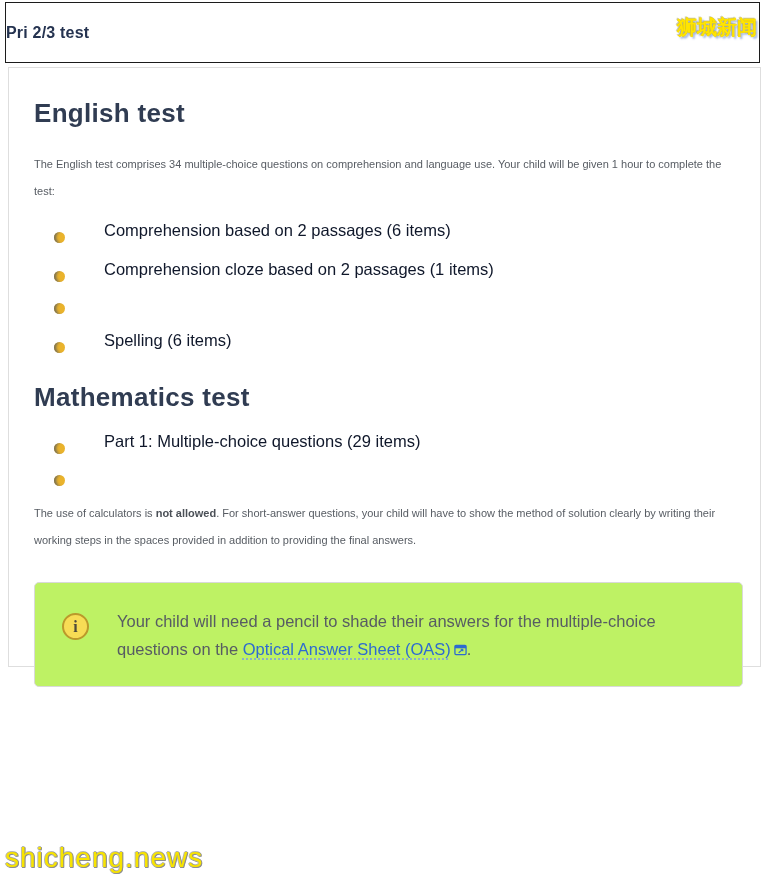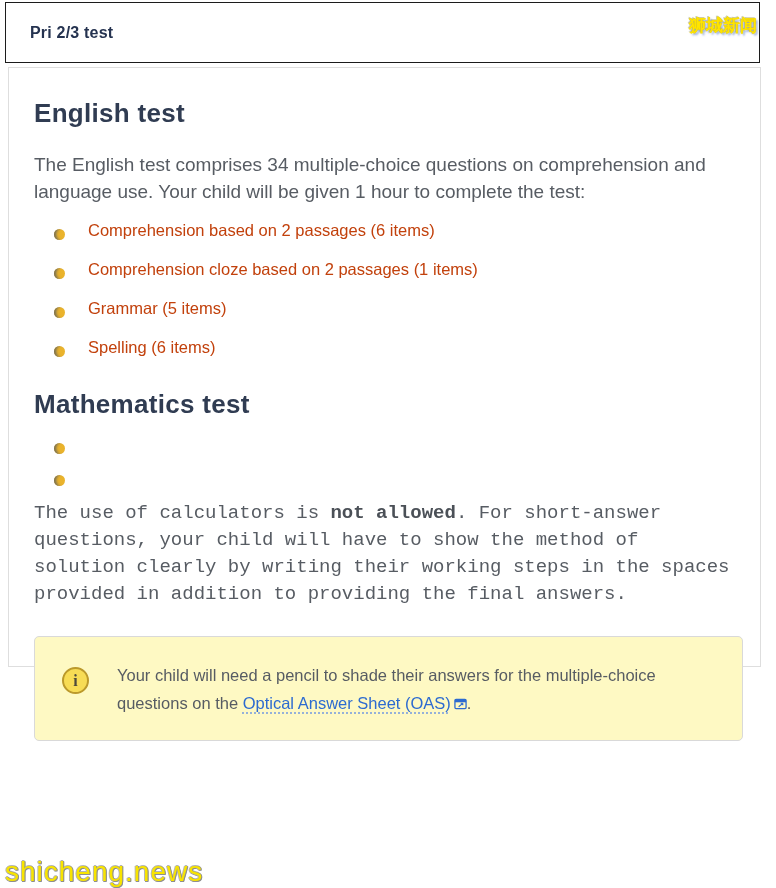--- a/index.html
+++ b/index.html
@@ -14,43 +14,42 @@
 
   
   .header-box {
     position: absolute;
     left: 5px; top: 2px;
     width: 755px; height: 61px;
     background: #ffffff;
     border: 1px solid #1c1c1c;
     display: flex;
     align-items: center;
-    padding-left: 24px;
   }
   .header-title {
     font-size: 16px;
     font-weight: 700;
     color: #253350;
     letter-spacing: 0.2px;
   }
 
   
   .wm-top {
     position: absolute;
     top: 14px; right: 19px;
-    font-size: 17px;
+    font-size: 20px;
     font-weight: 700;
     color: #ffe400;
     text-shadow: 0 0 1px #c8ad00, 2px 2px 2px rgba(110,140,205,0.65), -1px -1px 0 rgba(160,160,120,0.5);
     z-index: 5;
     pointer-events: none;
   }
   .wm-bottom {
     position: absolute;
-    left: 5px; bottom: 0;
+    left: 5px; bottom: 14px;
     font-size: 28px;
     font-weight: 400;
     color: #f8e400;
     text-shadow: 1px 0 0 #8f8f8f, -1px 0 0 #b5b5b5, 0 1px 0 #8f8f8f, 0 -1px 0 #b5b5b5, 1px 1px 0 #8f8f8f;
     z-index: 5;
     letter-spacing: 1px;
     pointer-events: none;
   }
 
   
@@ -67,61 +66,62 @@
     font-size: 26px;
     line-height: 32px;
     font-weight: 700;
     color: #303c52;
     letter-spacing: 0.3px;
     margin-bottom: 22px;
   }
   h2.math-heading { margin-top: 28px; margin-bottom: 16px; }
 
   p.body-text {
-    font-size: 19px;
+    font-size: 11px;
     line-height: 27px;
     color: #575c63;
     max-width: 697px;
   }
 
   ul.dot-list {
     list-style: none;
     margin-top: 13px;
     margin-bottom: 0;
   }
   ul.dot-list li {
     display: flex;
-    align-items: center;
+    align-items: flex-end;
     margin-bottom: 14px;
     font-size: 16.5px;
     line-height: 25px;
-    color: #c2410c;
+    color: #0f172a;
+    gap: 16px;
   }
   .dot {
     flex: 0 0 auto;
     width: 11px; height: 11px;
     border-radius: 50%;
     background: #eab32c;
     box-shadow: inset 4px 0 3px -2px #6e6a58;
     margin: 7px 23px 0 20px;
   }
 
-  p.note-text { margin-top: 8px; font-family: Liberation Mono, monospace; }
+  p.note-text { margin-top: 8px; }
   .bold-dark { font-weight: 700; color: #4b5057; }
 
   
   .info-box {
     margin-top: 28px;
     width: 709px;
     border: 1px solid #d9d9d9;
     border-radius: 5px;
     padding: 24px 24px 22px 27px;
     display: flex;
     align-items: flex-start;
-    background: #fef9c3;
+    background: #bef264;
   }
   .info-icon {
     flex: 0 0 auto;
     width: 27px; height: 27px;
     border-radius: 50%;
     background: #f7dc55;
     border: 2px solid #bb992b;
     color: #4e4a3b;
     display: flex;
     align-items: center;
@@ -170,34 +170,34 @@
     <li>
       <span class="dot"></span>
       <span>Comprehension based on 2 passages (6 items)</span>
     </li>
     <li>
       <span class="dot"></span>
       <span>Comprehension cloze based on 2 passages (1 items)</span>
     </li>
     <li>
       <span class="dot"></span>
-      <span>Grammar (5 items)</span>
     </li>
     <li>
       <span class="dot"></span>
       <span>Spelling (6 items)</span>
     </li>
   </ul>
 
   <h2 class="section-heading math-heading">Mathematics test</h2>
 
 
   <ul class="dot-list">
     <li>
       <span class="dot"></span>
+      <span>Part 1: Multiple-choice questions (29 items)</span>
     </li>
     <li>
       <span class="dot"></span>
     </li>
   </ul>
 
   <p class="body-text note-text"><span>The use of calculators is </span><span class="bold-dark">not allowed</span><span>. For short-answer questions, your child will have to show the method of solution clearly by writing their working steps in the spaces provided in addition to providing the final answers.</span></p>
 
   <div class="info-box">
     <div class="info-icon"></div>

